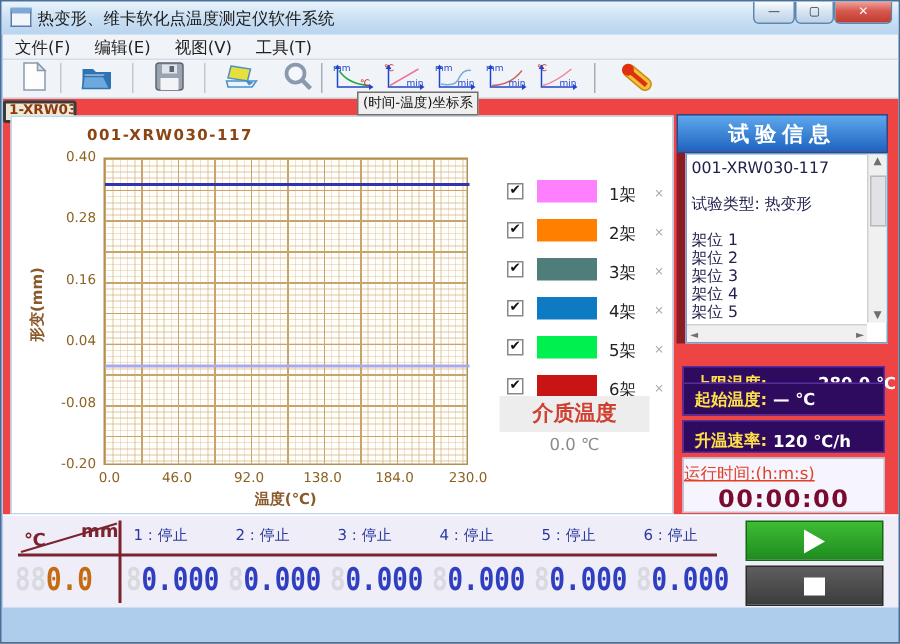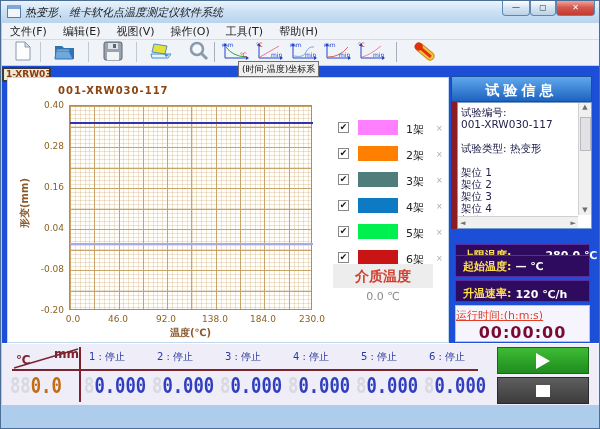--- a/index.html
+++ b/index.html
@@ -4,38 +4,38 @@
 <style>
   * { margin:0; padding:0; box-sizing:border-box; }
   html,body { width:600px; height:429px; }
   body { font-family:"DejaVu Sans", sans-serif; font-size:11px; background:#888; }
   .abs { position:absolute; }
   .window { position:relative; width:600px; height:429px; background:#AECDEC;
             border:1px solid #4A6E96; overflow:hidden; }
   
   .titlebar { left:0; top:0; width:600px; height:22px;
               background:linear-gradient(#EAF4FC,#CBE0F4 50%,#B9D4EE); }
-  .title-text { left:24px; top:4px; color:#1a1a1a; font-size:11px; white-space:nowrap;font-style:italic; }
+  .title-text { left:24px; top:4px; color:#1a1a1a; font-size:11px; white-space:nowrap; }
   .app-icon { left:6px; top:4px; width:14px; height:13px; background:#F2F6FA;
               border:1px solid #5A7CA8; border-top:4px solid #7FA8D6; }
   .winbtn { top:0; height:15px; border:1px solid #5E87B0; border-top:none;
             border-radius:0 0 4px 4px; background:linear-gradient(#FDFEFF,#D8E6F2 45%,#BCD2E8);
             color:#333; font-size:8px; text-align:center; line-height:13px; }
   .winbtn.close { background:linear-gradient(#F2A39B,#D6594F 45%,#C23B30); color:#fff; }
   
   .menubar { left:1px; top:22px; width:597px; height:17px; background:#F0F3F8;
              border-bottom:1px solid #D8DCE2; display:flex; align-items:center; }
   .menu-item { padding:2px 8px; font-size:11px; color:#222; }
   
   .toolbar { left:1px; top:39px; width:597px; height:26px; background:#F0F3F8;
              border-bottom:1px solid #C7CDD6; }
   .tbtn { top:1px; width:26px; height:23px; display:flex; align-items:center; justify-content:center; }
   .tsep { top:2px; width:1px; height:20px; background:#C2C8D2; }
   
-  .content { left:1px; top:65px; width:597px; height:277px; background:#1d4ed8; }
+  .content { left:1px; top:65px; width:597px; height:277px; background:#ef4444; }
   .doc-tab { left:0; top:1px; width:49px; height:15px; background:#EFE8D4;
              border:2px solid #3A3A3A; border-radius:2px; color:#8B3A10; font-weight:bold;
              font-size:9px; line-height:11px; padding-left:2px; overflow:hidden; white-space:nowrap; }
   .tooltip { left:236px; top:-5px; height:16px; background:#EFEFEF; border:1px solid #707070;
              font-size:9px; line-height:14px; padding:0 3px; color:#111; z-index:9; white-space:nowrap; }
   .chart-panel { left:5px; top:11px; width:442px; height:266px; background:#fff;
                  border:1px solid #BFD8EE; }
   .chart-title { left:50px; top:7px; color:#8B4513; font-weight:bold; font-size:10px; letter-spacing:1px; }
   .plot { left:61px; top:27px; width:243px; height:205px; background:#FFFEFB;
           border:1px solid #B09050;
@@ -117,23 +117,21 @@
     <div class="abs title-text">热变形、维卡软化点温度测定仪软件系统</div>
     <div class="abs winbtn" style="right:71px;width:28px;">—</div>
     <div class="abs winbtn" style="right:45px;width:26px;">▢</div>
     <div class="abs winbtn close" style="right:6px;width:39px;">✕</div>
   </div>
 
   <div class="abs menubar">
     <span class="menu-item">文件(F)</span>
     <span class="menu-item">编辑(E)</span>
     <span class="menu-item">视图(V)</span>
-    <span class="menu-item">操作(O)</span>
     <span class="menu-item">工具(T)</span>
-    <span class="menu-item">帮助(H)</span>
   </div>
 
   <div class="abs toolbar">
     <div class="abs tbtn" style="left:8px;">
       <span>
         <svg width="18" height="20">
             <path d="M2,1 h9 l5,5 v13 h-14 z" fill="#FDFDFD" stroke="#8A9AAE"></path>
             <path d="M11,1 l5,5 h-5 z" fill="#D8E2EE" stroke="#8A9AAE"></path>
           </svg>
       </span>
@@ -308,21 +306,20 @@
 
       <div class="abs medium-box">介质温度</div>
       <div class="abs medium-val">0.0 ℃</div>
     </div>
 
     <div class="abs info-panel">
       <div class="abs info-header">试验信息</div>
       <div class="abs red-strip"></div>
       <div class="abs info-box">
         <div class="abs info-text">
-          <div class="info-line">试验编号:</div>
           <div class="info-line">001-XRW030-117</div>
           <div class="info-line"></div>
           <div class="info-line">试验类型: 热变形</div>
           <div class="info-line"></div>
           <div class="info-line">架位 1</div>
           <div class="info-line">架位 2</div>
           <div class="info-line">架位 3</div>
           <div class="info-line">架位 4</div>
           <div class="info-line">架位 5</div>
         </div>

